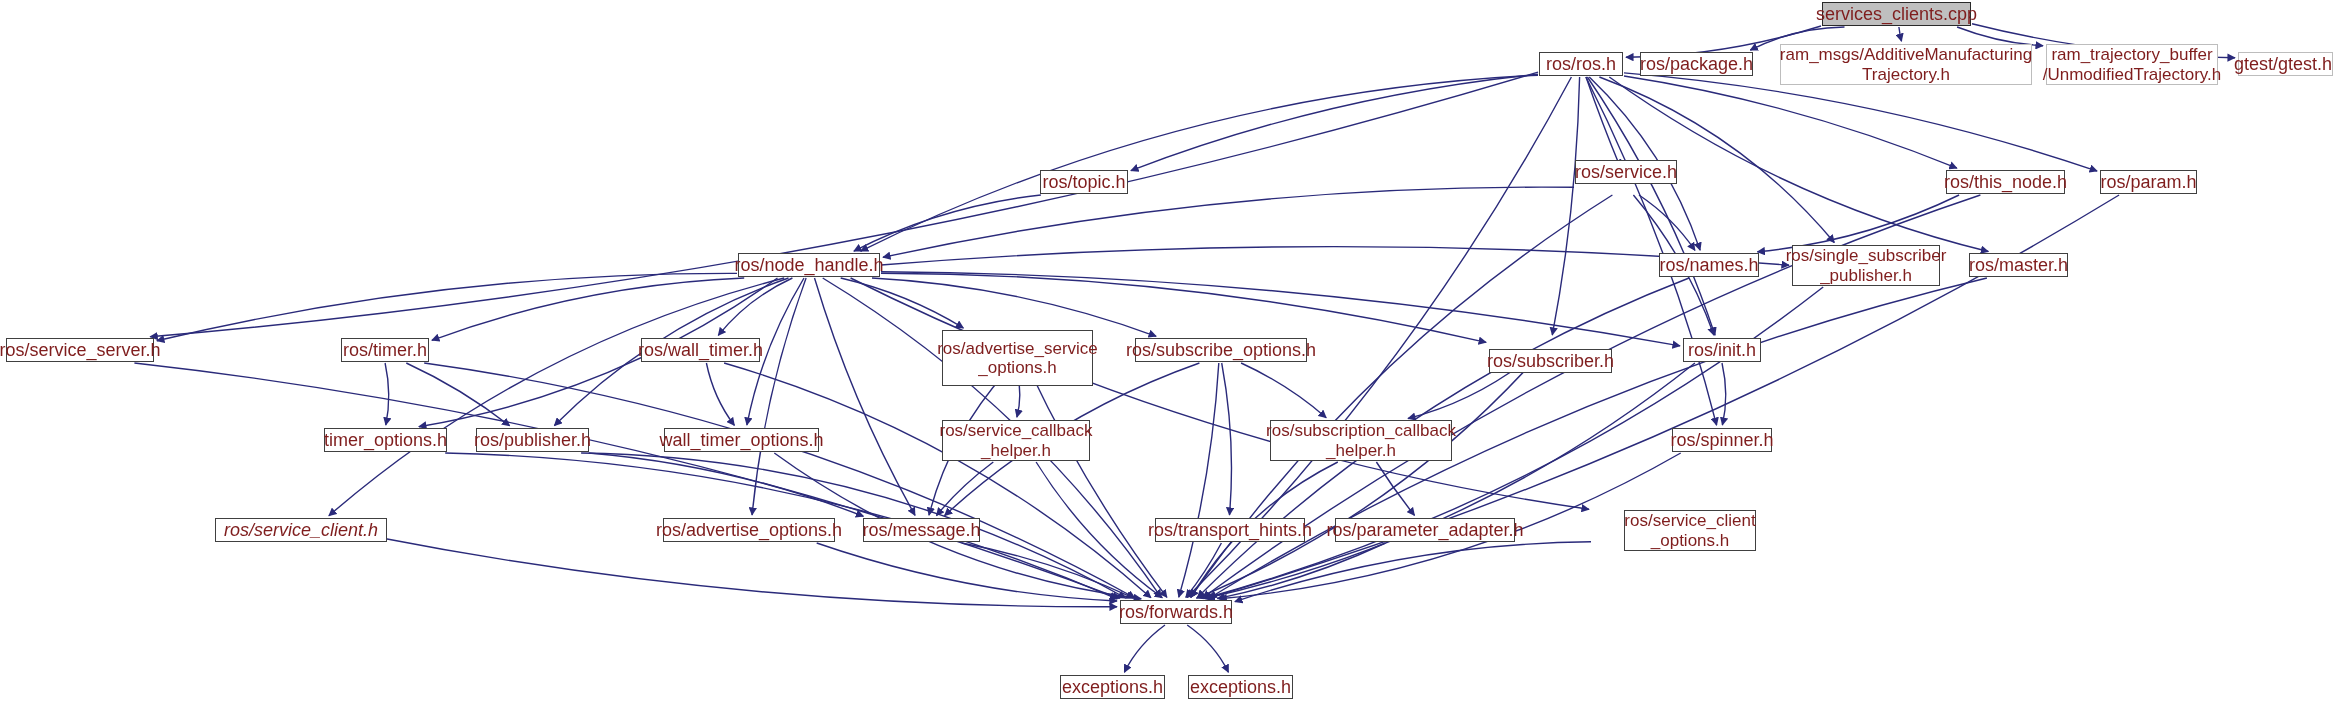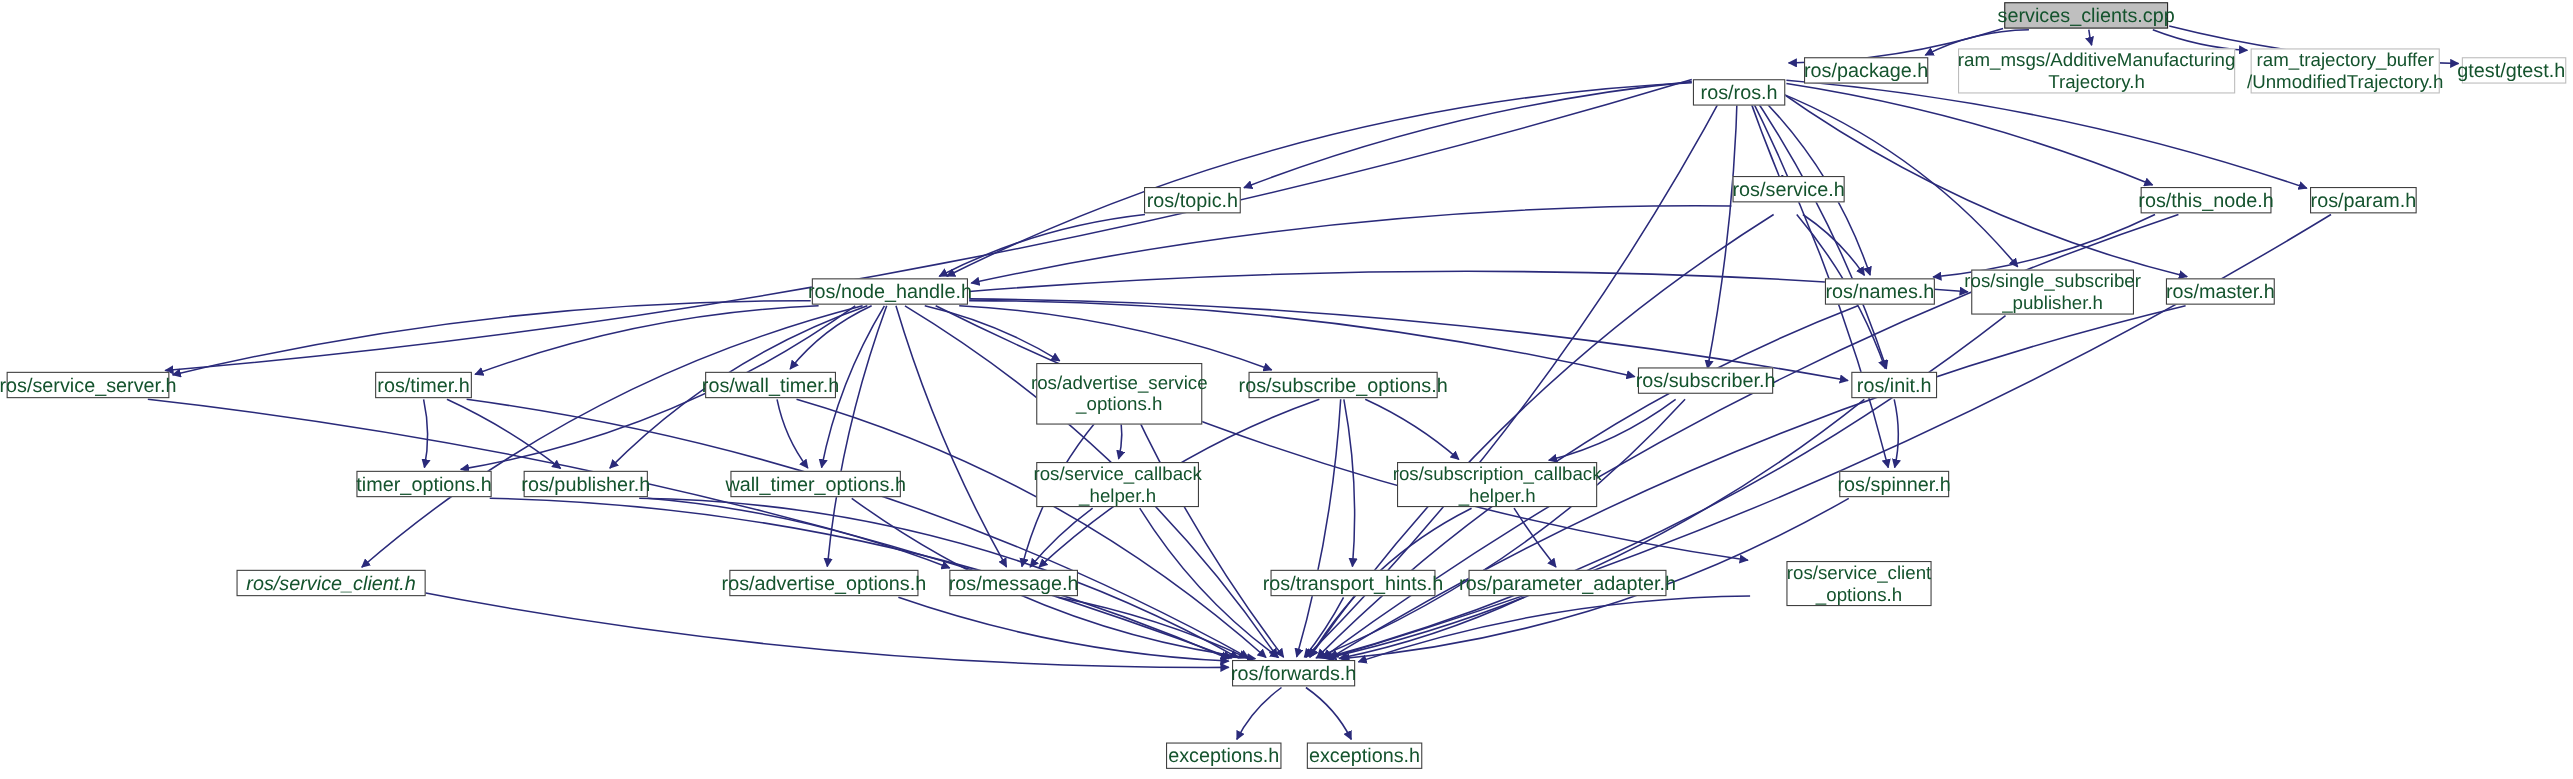--- a/index.html
+++ b/index.html
@@ -9,21 +9,21 @@
     background:#ffffff;
     font-family:"Liberation Sans", sans-serif;
     overflow:hidden;
   }
   #edge-layer{position:absolute;left:0;top:0;width:2339px;height:708px;}
   .node{
     position:absolute;
     box-sizing:border-box;
     display:flex;align-items:center;justify-content:center;
     text-align:center;
-    color:#14532d;
+    color:#7f1d1d;
     font-size:18px;
     line-height:1.12;
     letter-spacing:0px;
     white-space:pre;
     background:#ffffff;
     border:1px solid #404040;
   }
   .node.root{background:#bfbfbf;border:1px solid #2a2a2a;}
   .node.ext{border:1px solid #bdbdbd;}
   .node-label{pointer-events:none;}
@@ -115,21 +115,21 @@
         <path d="M 1680.7 453.0 Q 1465.0 576.9 1219.3 598.8" fill="none" stroke="#2a2a7a" stroke-width="1.4" marker-end="url(#arrow)"></path>
         <path d="M 375.0 536.8 Q 743.5 608.6 1117.0 606.7" fill="none" stroke="#2a2a7a" stroke-width="1.4" marker-end="url(#arrow)"></path>
         <path d="M 1591.0 541.8 Q 1407.2 543.6 1234.9 601.7" fill="none" stroke="#2a2a7a" stroke-width="1.4" marker-end="url(#arrow)"></path>
         <path d="M 850.6 278.0 Q 1202.0 453.7 1589.0 509.3" fill="none" stroke="#2a2a7a" stroke-width="1.4" marker-end="url(#arrow)"></path>
         <path d="M 1165.0 625.0 Q 1138.3 644.5 1124.4 672.2" fill="none" stroke="#2a2a7a" stroke-width="1.4" marker-end="url(#arrow)"></path>
         <path d="M 1187.2 625.0 Q 1214.6 644.1 1228.4 672.2" fill="none" stroke="#2a2a7a" stroke-width="1.4" marker-end="url(#arrow)"></path>
       </g>
   </svg>
   <div id="nodes-layer">
       <div class="node root" style="left: 1822px; top: 2px; width: 149px; height: 24px;"><span class="node-label">services_clients.cpp</span></div>
-      <div class="node" style="left: 1539px; top: 52px; width: 84px; height: 24px; margin-top: 20px;"><span class="node-label">ros/ros.h</span></div>
+      <div class="node" style="left: 1539px; top: 52px; width: 84px; height: 24px;"><span class="node-label">ros/ros.h</span></div>
       <div class="node" style="left: 1640px; top: 52px; width: 113px; height: 24px;"><span class="node-label">ros/package.h</span></div>
       <div class="node ext" style="left: 1780px; top: 44px; width: 252px; height: 41px; font-size: 17px;"><span class="node-label">ram_msgs/AdditiveManufacturing
 Trajectory.h</span></div>
       <div class="node ext" style="left: 2046px; top: 44px; width: 172px; height: 41px; font-size: 17px;"><span class="node-label">ram_trajectory_buffer
 /UnmodifiedTrajectory.h</span></div>
       <div class="node ext" style="left: 2238px; top: 52px; width: 95px; height: 24px; justify-content: flex-end;"><span class="node-label">gtest/gtest.h</span></div>
       <div class="node" style="left: 1040px; top: 170px; width: 88px; height: 24px;"><span class="node-label">ros/topic.h</span></div>
       <div class="node" style="left: 1575px; top: 160px; width: 102px; height: 24px;"><span class="node-label">ros/service.h</span></div>
       <div class="node" style="left: 1946px; top: 170px; width: 119px; height: 24px;"><span class="node-label">ros/this_node.h</span></div>
       <div class="node" style="left: 2100px; top: 170px; width: 97px; height: 24px;"><span class="node-label">ros/param.h</span></div>
@@ -137,21 +137,21 @@
       <div class="node" style="left: 1659px; top: 253px; width: 100px; height: 24px;"><span class="node-label">ros/names.h</span></div>
       <div class="node" style="left: 1792px; top: 245px; width: 148px; height: 41px; font-size: 17px;"><span class="node-label">ros/single_subscriber
 _publisher.h</span></div>
       <div class="node" style="left: 1969px; top: 253px; width: 99px; height: 24px;"><span class="node-label">ros/master.h</span></div>
       <div class="node" style="left: 6px; top: 338px; width: 148px; height: 24px;"><span class="node-label">ros/service_server.h</span></div>
       <div class="node" style="left: 341px; top: 338px; width: 88px; height: 24px;"><span class="node-label">ros/timer.h</span></div>
       <div class="node" style="left: 641px; top: 338px; width: 119px; height: 24px;"><span class="node-label">ros/wall_timer.h</span></div>
       <div class="node" style="left: 942px; top: 330px; width: 151px; height: 56px; font-size: 17px; text-align: center;"><span class="node-label">ros/advertise_service
 _options.h</span></div>
       <div class="node" style="left: 1135px; top: 338px; width: 172px; height: 24px;"><span class="node-label">ros/subscribe_options.h</span></div>
-      <div class="node" style="left: 1489px; top: 334px; width: 123px; height: 24px;"><span class="node-label">ros/subscriber.h</span></div>
+      <div class="node" style="left: 1489px; top: 349px; width: 123px; height: 24px;"><span class="node-label">ros/subscriber.h</span></div>
       <div class="node" style="left: 1683px; top: 338px; width: 78px; height: 24px;"><span class="node-label">ros/init.h</span></div>
       <div class="node" style="left: 324px; top: 428px; width: 123px; height: 24px;"><span class="node-label">timer_options.h</span></div>
       <div class="node" style="left: 476px; top: 428px; width: 113px; height: 24px;"><span class="node-label">ros/publisher.h</span></div>
       <div class="node" style="left: 664px; top: 428px; width: 155px; height: 24px;"><span class="node-label">wall_timer_options.h</span></div>
       <div class="node" style="left: 942px; top: 420px; width: 148px; height: 41px; font-size: 17px;"><span class="node-label">ros/service_callback
 _helper.h</span></div>
       <div class="node" style="left: 1270px; top: 420px; width: 182px; height: 41px; font-size: 17px;"><span class="node-label">ros/subscription_callback
 _helper.h</span></div>
       <div class="node" style="left: 1672px; top: 428px; width: 100px; height: 24px; justify-content: center;"><span class="node-label">ros/spinner.h</span></div>
       <div class="node" style="left: 215px; top: 518px; width: 172px; height: 24px; font-style: italic;"><span class="node-label">ros/service_client.h</span></div>

